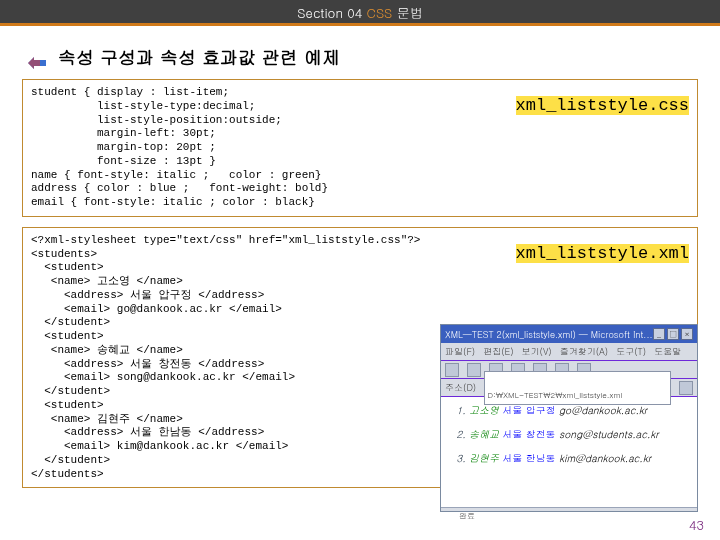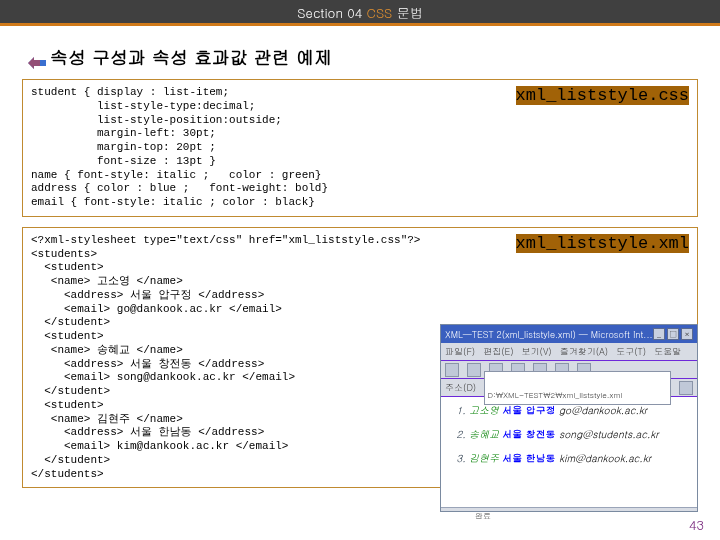--- a/index.html
+++ b/index.html
@@ -21,46 +21,46 @@
     font-size: 13px;
     border-bottom: 3px solid #d07a1a;
   }
   .section-bar .css-word { color: #e09030; }
   .bullet-row {
     margin: 18px 0 10px 28px;
     font-size: 18px;
     font-weight: bold;
     display: flex;
     align-items: center;
-    gap: 4px;
+    gap: 12px;
   }
   .bullet-icon {
     width: 18px; height: 14px;
     display: inline-block;
   }
   .box {
     position: relative;
     border: 1px solid #c08a30;
     margin: 6px 22px 10px 22px;
     padding: 6px 8px 6px 8px;
   }
   .code {
     font-family: "Courier New", monospace;
     font-size: 11px;
     line-height: 1.25;
     white-space: pre;
   }
   .file-label {
     position: absolute;
-    top: 6px;
+    top: 16px;
     right: 8px;
     font-family: "Courier New", monospace;
     font-size: 17px;
     font-weight: normal;
-    background: #a16207;
+    background: #fde047;
   }
   .browser-shot {
     position: absolute;
     right: 22px;
     bottom: 28px;
     width: 258px;
     height: 188px;
     border: 1px solid #7a8aa0;
     background: #d8dce4;
     font-size: 9px;
@@ -125,31 +125,31 @@
     margin: 0;
     padding-left: 20px;
     list-style: decimal;
     font-style: italic;
   }
   .content-area li {
     margin-bottom: 10px;
     color: #234;
   }
   .content-area .nm { font-style: italic; color: green; }
-  .content-area .addr { color: blue; font-weight: bold; font-style: normal; }
+  .content-area .addr { color: blue; font-weight: normal; font-style: normal; }
   .content-area .em { color: black; font-style: italic; }
   .statusbar {
     height: 16px;
     border-top: 1px solid #9aa4b8;
     font-size: 8px;
     padding: 1px 4px;
     color: #444;
     display: flex;
     align-items: center;
-    gap: 18px;
+    gap: 2px;
   }
   .page-num {
     position: absolute;
     right: 16px;
     bottom: 6px;
     font-size: 13px;
     color: #701a75;
   }
 </style>
 </head>

